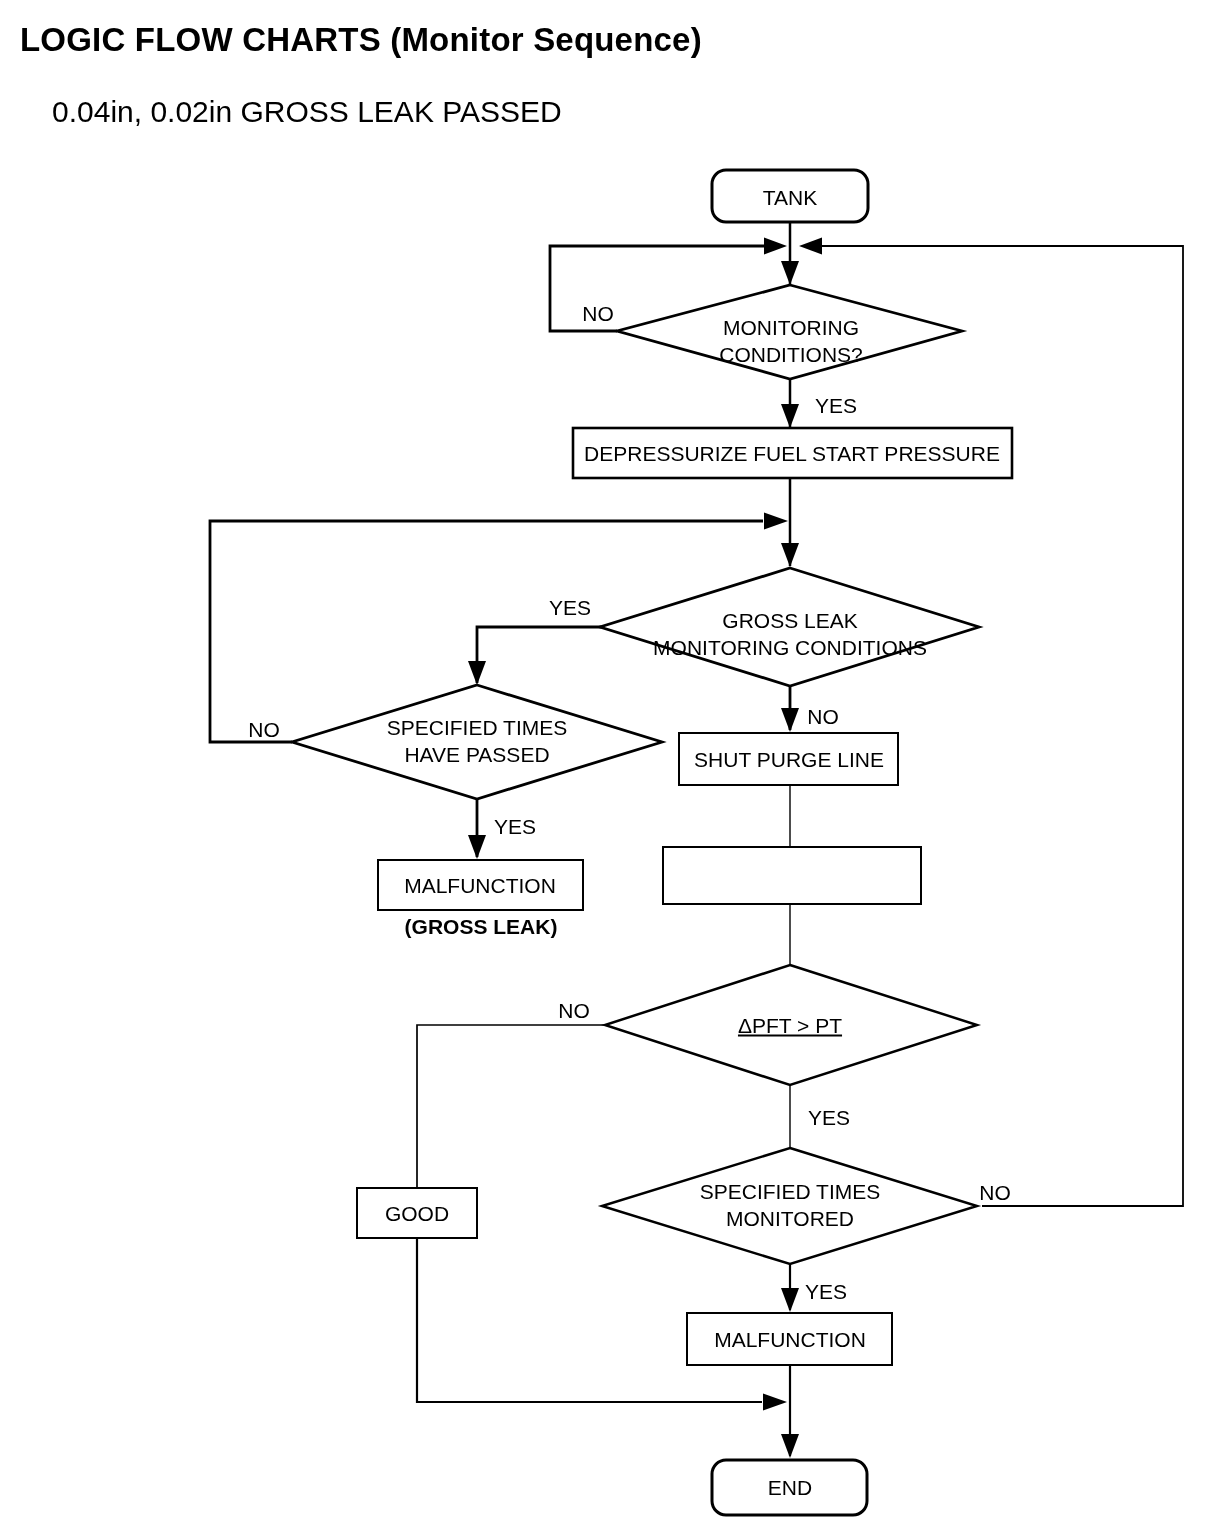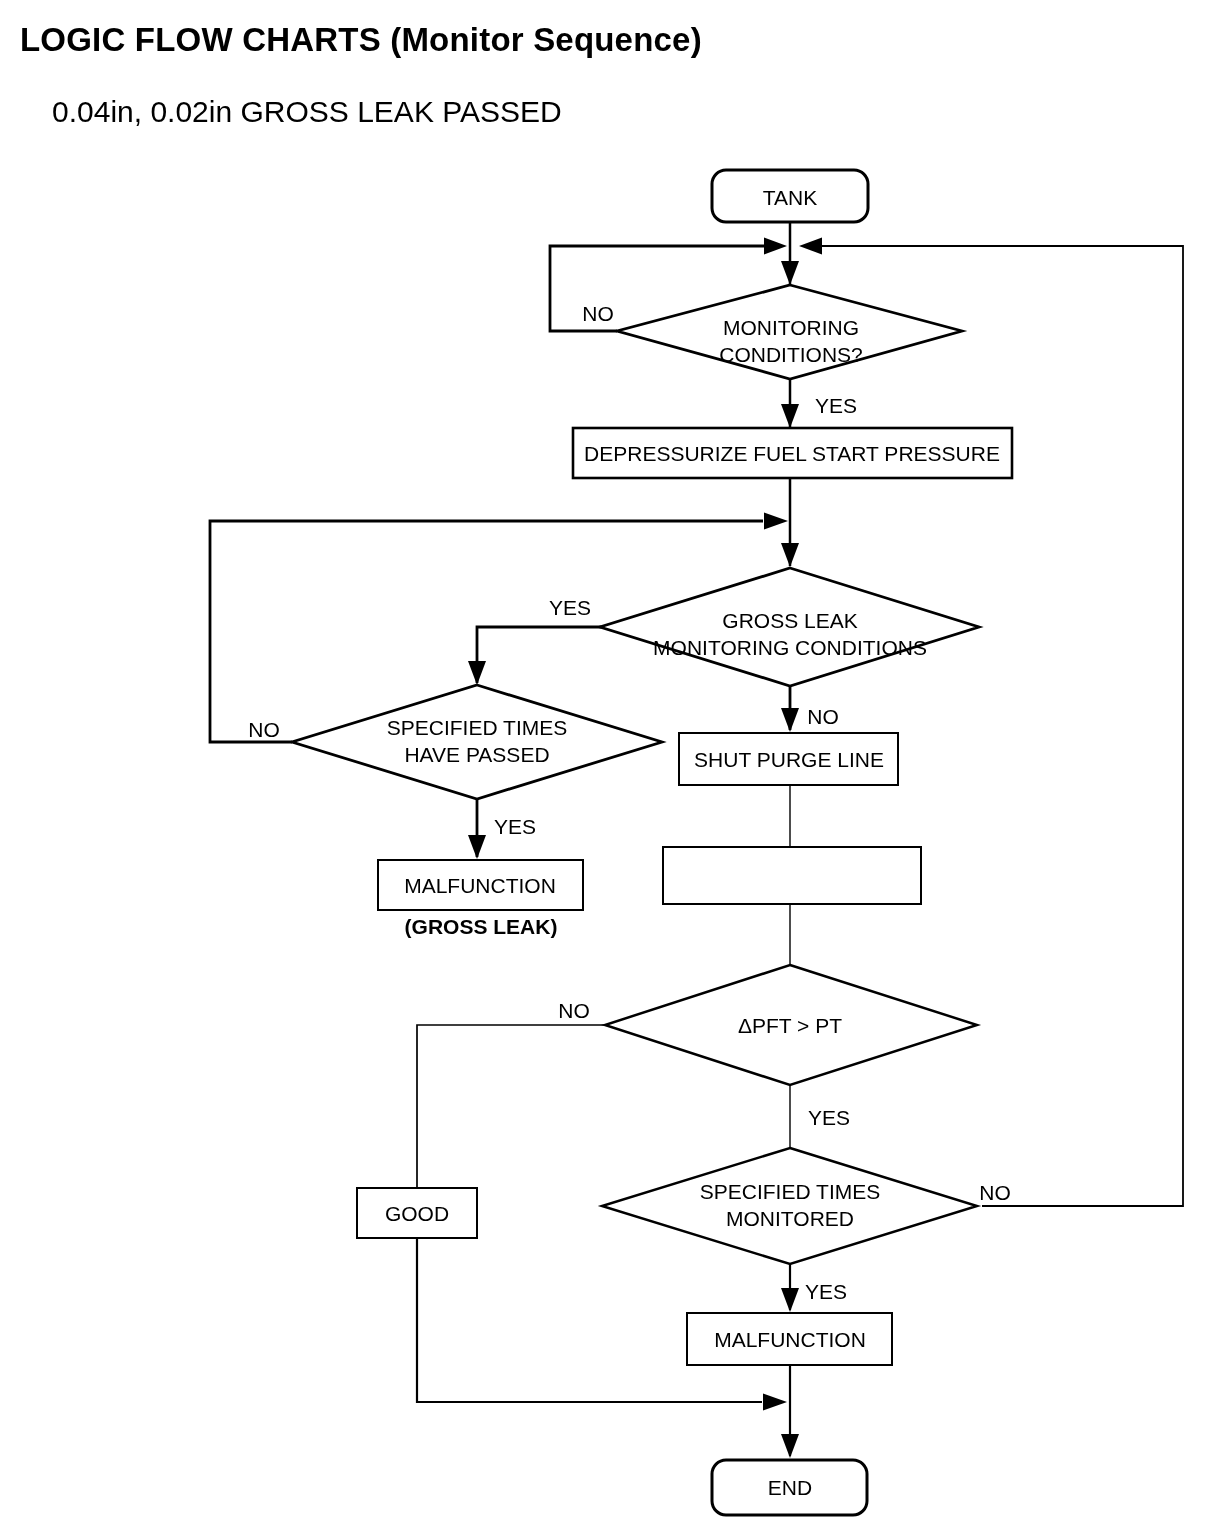--- a/index.html
+++ b/index.html
@@ -185,21 +185,21 @@
 
   <div class="lbl" style="left:515px; top:826px;">YES</div>
 
   <div class="lbl" style="left:480px; top:885px;">MALFUNCTION</div>
 
   <div class="lbl" style="left:481px; top:926px;font-weight:bold;">(GROSS LEAK)</div>
 
   <div class="lbl" style="left:789px; top:759px;">SHUT PURGE LINE</div>
 
 
-  <div class="lbl" style="left:790px; top:1025px;">ΔPFT &gt; PT</div>
+  <div class="lbl" style="left:790px; top:1025px;text-decoration:underline;">ΔPFT &gt; PT</div>
 
   <div class="lbl" style="left:574px; top:1010px;">NO</div>
 
   <div class="lbl" style="left:829px; top:1117px;">YES</div>
 
   <div class="lbl" style="left:417px; top:1213px;">GOOD</div>
 
   <div class="lbl" style="left:790px; top:1205px;">SPECIFIED TIMES
 MONITORED</div>
 

